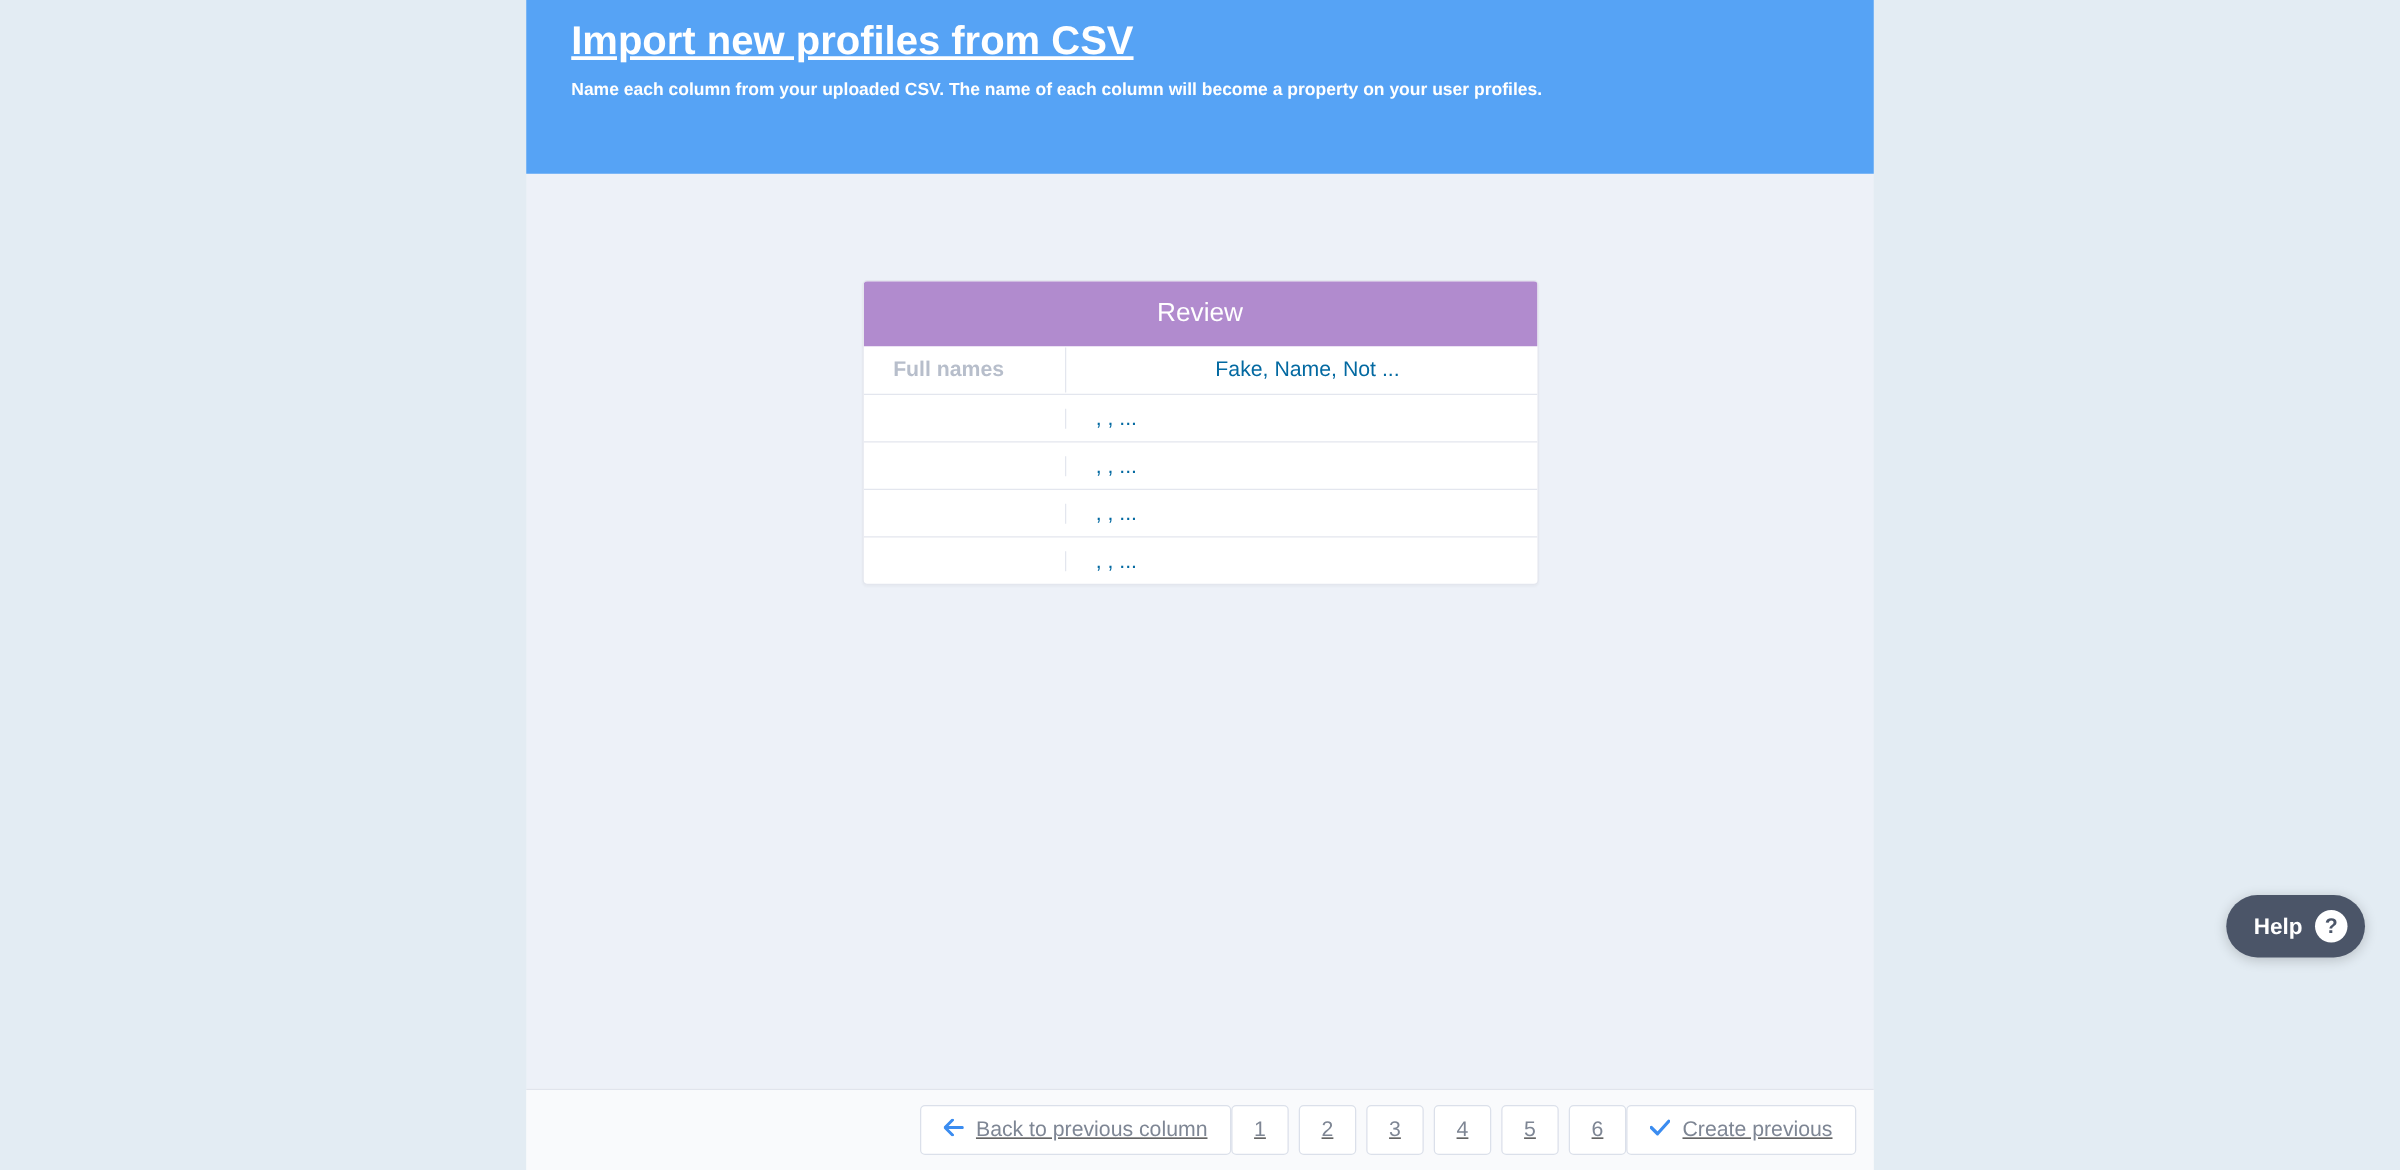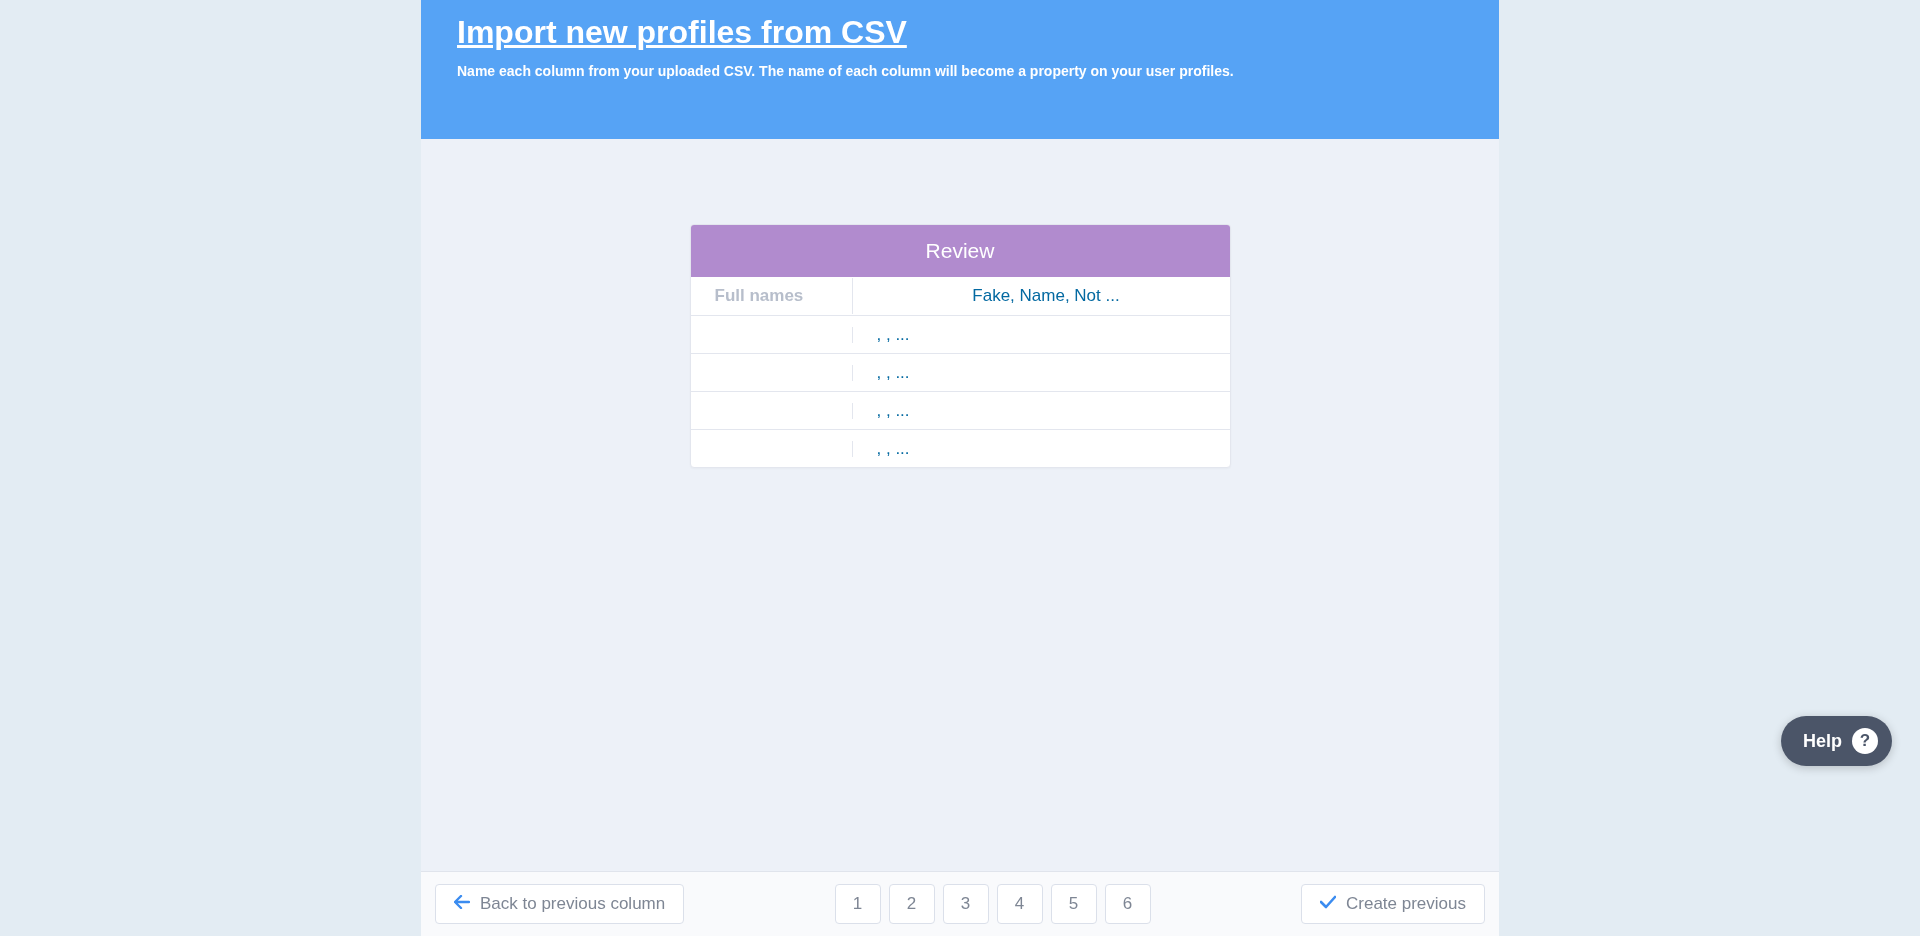--- a/index.html
+++ b/index.html
@@ -82,21 +82,22 @@
     white-space: nowrap;
     overflow: hidden;
     text-overflow: ellipsis;
   }
   .footer {
     border-top: 1px solid #e0e4ec;
     background: #f9fafc;
     padding: 12px 14px;
     display: flex;
     align-items: center;
-    justify-content: space-between;
+    justify-content: flex-end;
+    text-decoration: underline;
   }
   .btn {
     display: inline-flex;
     align-items: center;
     gap: 10px;
     background: #fff;
     border: 1px solid #dbe0ea;
     border-radius: 4px;
     padding: 9px 18px;
     font-size: 17px;

